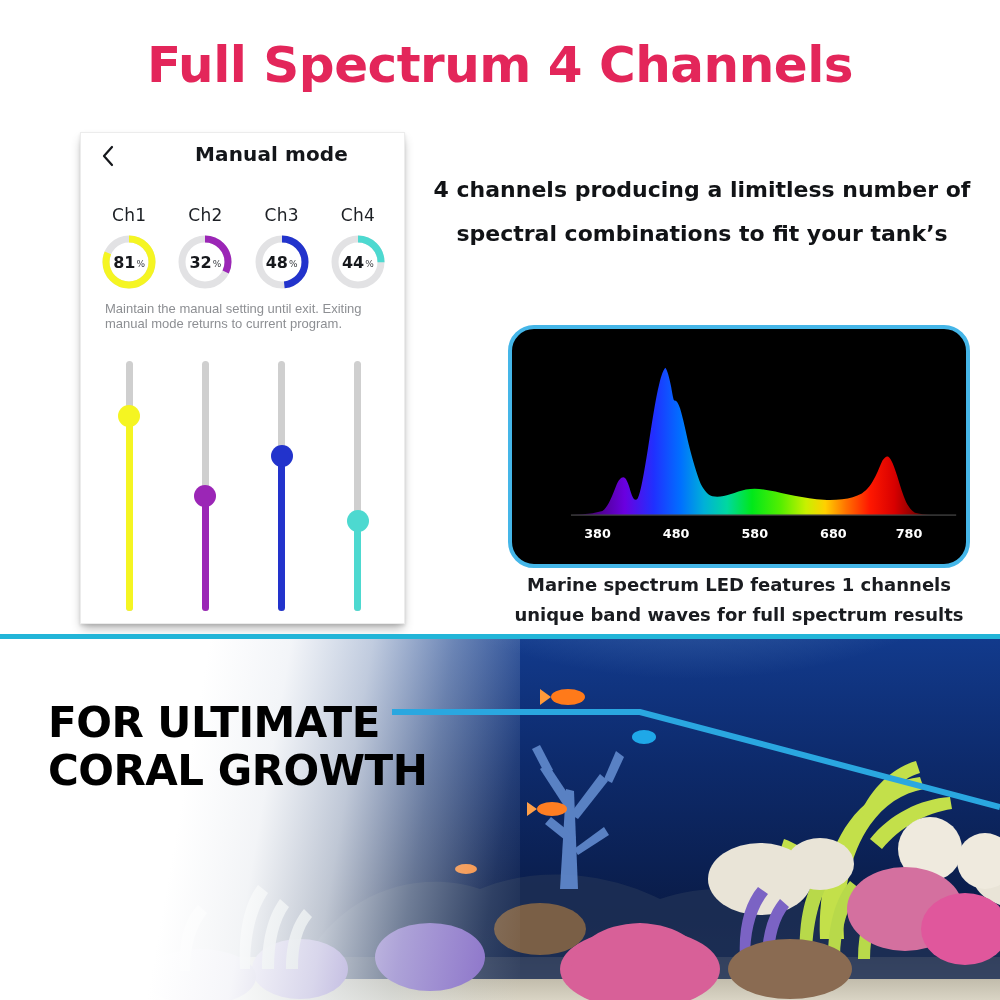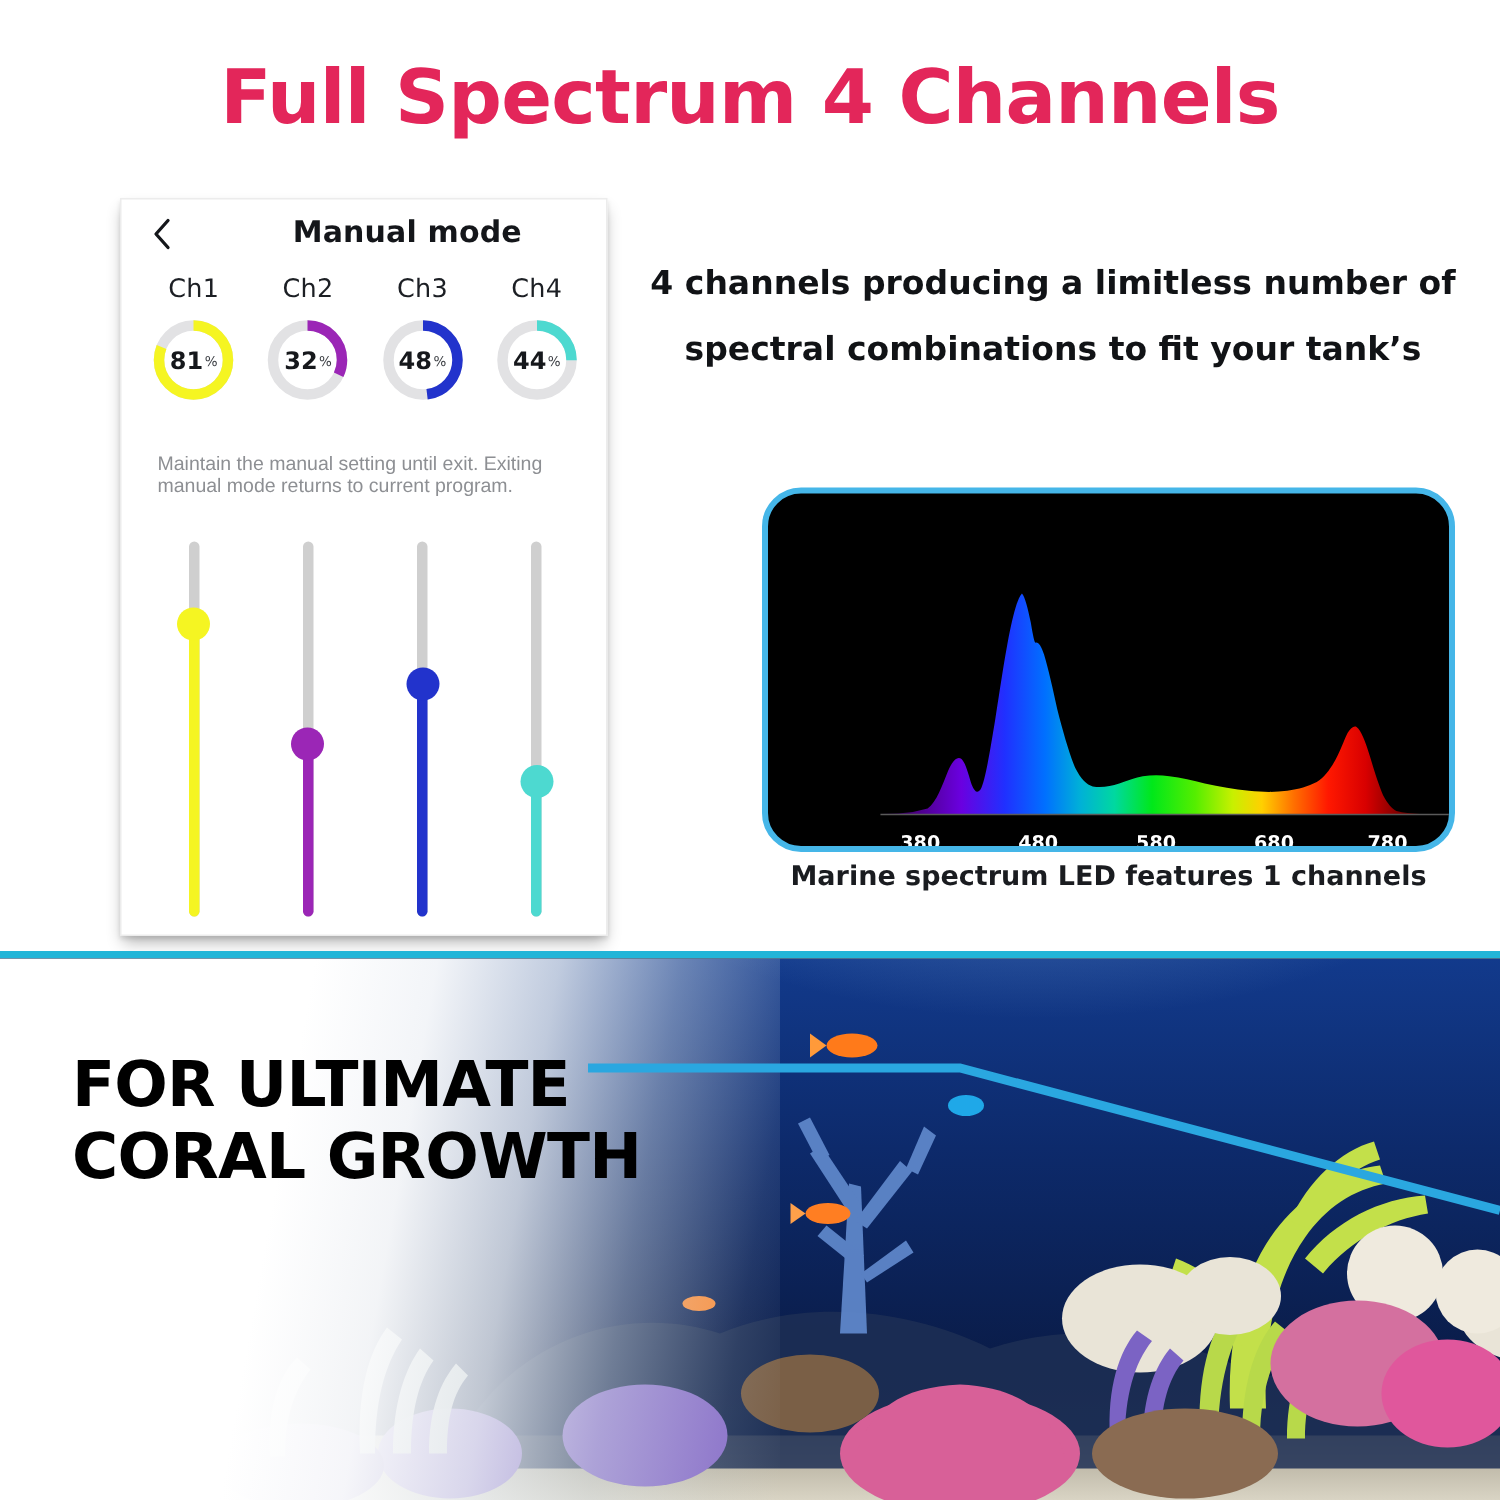--- a/index.html
+++ b/index.html
@@ -40,21 +40,21 @@
   .back-chevron svg{display:block;}
   .phone-title{
     position:absolute;left:0;top:9px;width:381px;text-align:center;
     font-family:"DejaVu Sans", sans-serif;
     font-weight:bold;font-size:20px;color:#14161a;letter-spacing:0.1px;
   }
 
   
   .dials{
     position:absolute;left:0;top:50px;width:325px;height:130px;
-    display:flex;justify-content:space-around;align-items:flex-start;
+    display:flex;justify-content:space-around;align-items:center;
     padding:0 10px;box-sizing:border-box;
   }
   .dial-col{width:68px;display:flex;flex-direction:column;align-items:center;}
   .dial-label{
     font-family:"DejaVu Sans", sans-serif;
     font-size:17px;color:#1c1f24;margin-bottom:8px;letter-spacing:0.2px;
   }
   .dial-ring{position:relative;width:58px;height:58px;}
   .dial-ring svg{display:block;transform:rotate(-90deg);}
   .dial-val{
@@ -100,21 +100,21 @@
   }
 
   
   .spectrum-box{
     position:absolute;left:508px;top:325px;width:462px;height:243px;
     border:4px solid #45B6E8;border-radius:26px;
     background:#000000;
     box-sizing:border-box;
     overflow:hidden;
   }
-  .spectrum-inner{position:absolute;left:16px;top:0;width:100%;height:100%;margin-top:28px;}
+  .spectrum-inner{position:absolute;left:0;top:0;width:100%;height:100%;}
   .spectrum-inner svg{display:block;width:100%;height:100%;}
 
   .spectrum-caption{
     position:absolute;left:500px;top:570px;width:478px;text-align:center;
     font-family:"DejaVu Sans", sans-serif;font-weight:bold;
     font-size:18px;line-height:30px;color:#1a1c20;
   }
 
   
   .cyan-divider{
@@ -327,20 +327,21 @@
           <text x="247" y="216">580</text>
           <text x="327" y="216">680</text>
           <text x="404" y="216">780</text>
         </g>
       </svg>
     </div>
   </div>
 
   <div class="spectrum-caption">
     <div>Marine spectrum LED features 1 channels</div>
+    <div>unique band waves for full spectrum results</div>
   </div>
 
   <div class="cyan-divider"></div>
 
   <div class="hero">
 
     <div class="hero-reef">
       <svg viewBox="0 0 1000 361" preserveAspectRatio="none">
         <defs>
           <linearGradient id="water" x1="0" y1="0" x2="0" y2="1">

